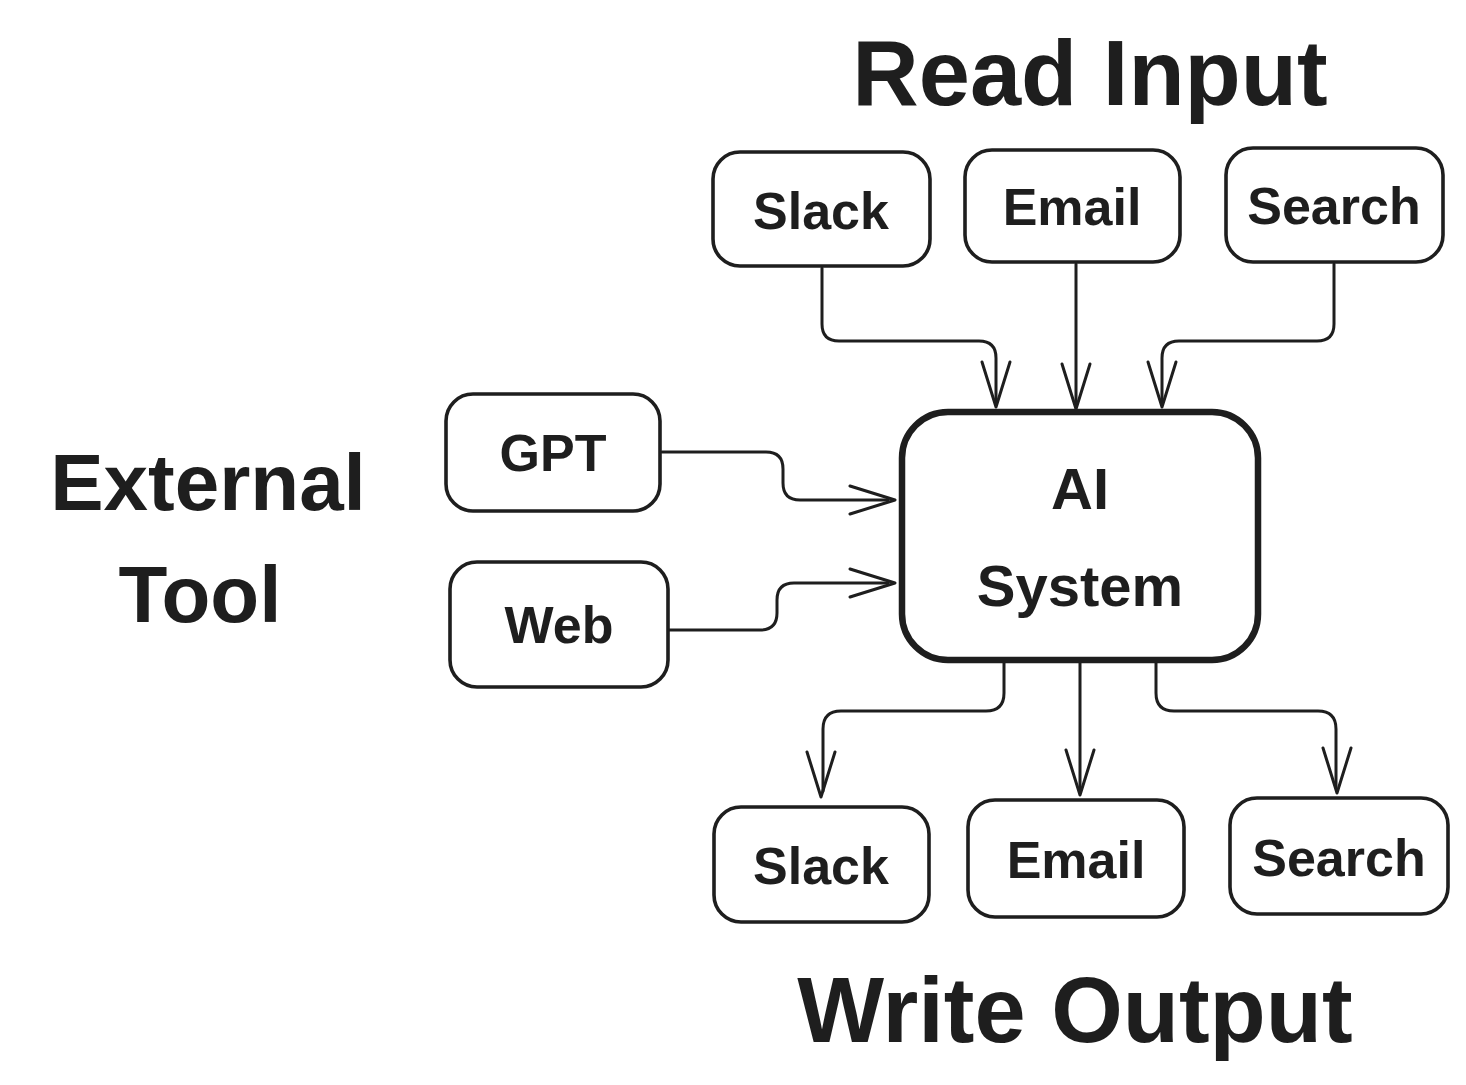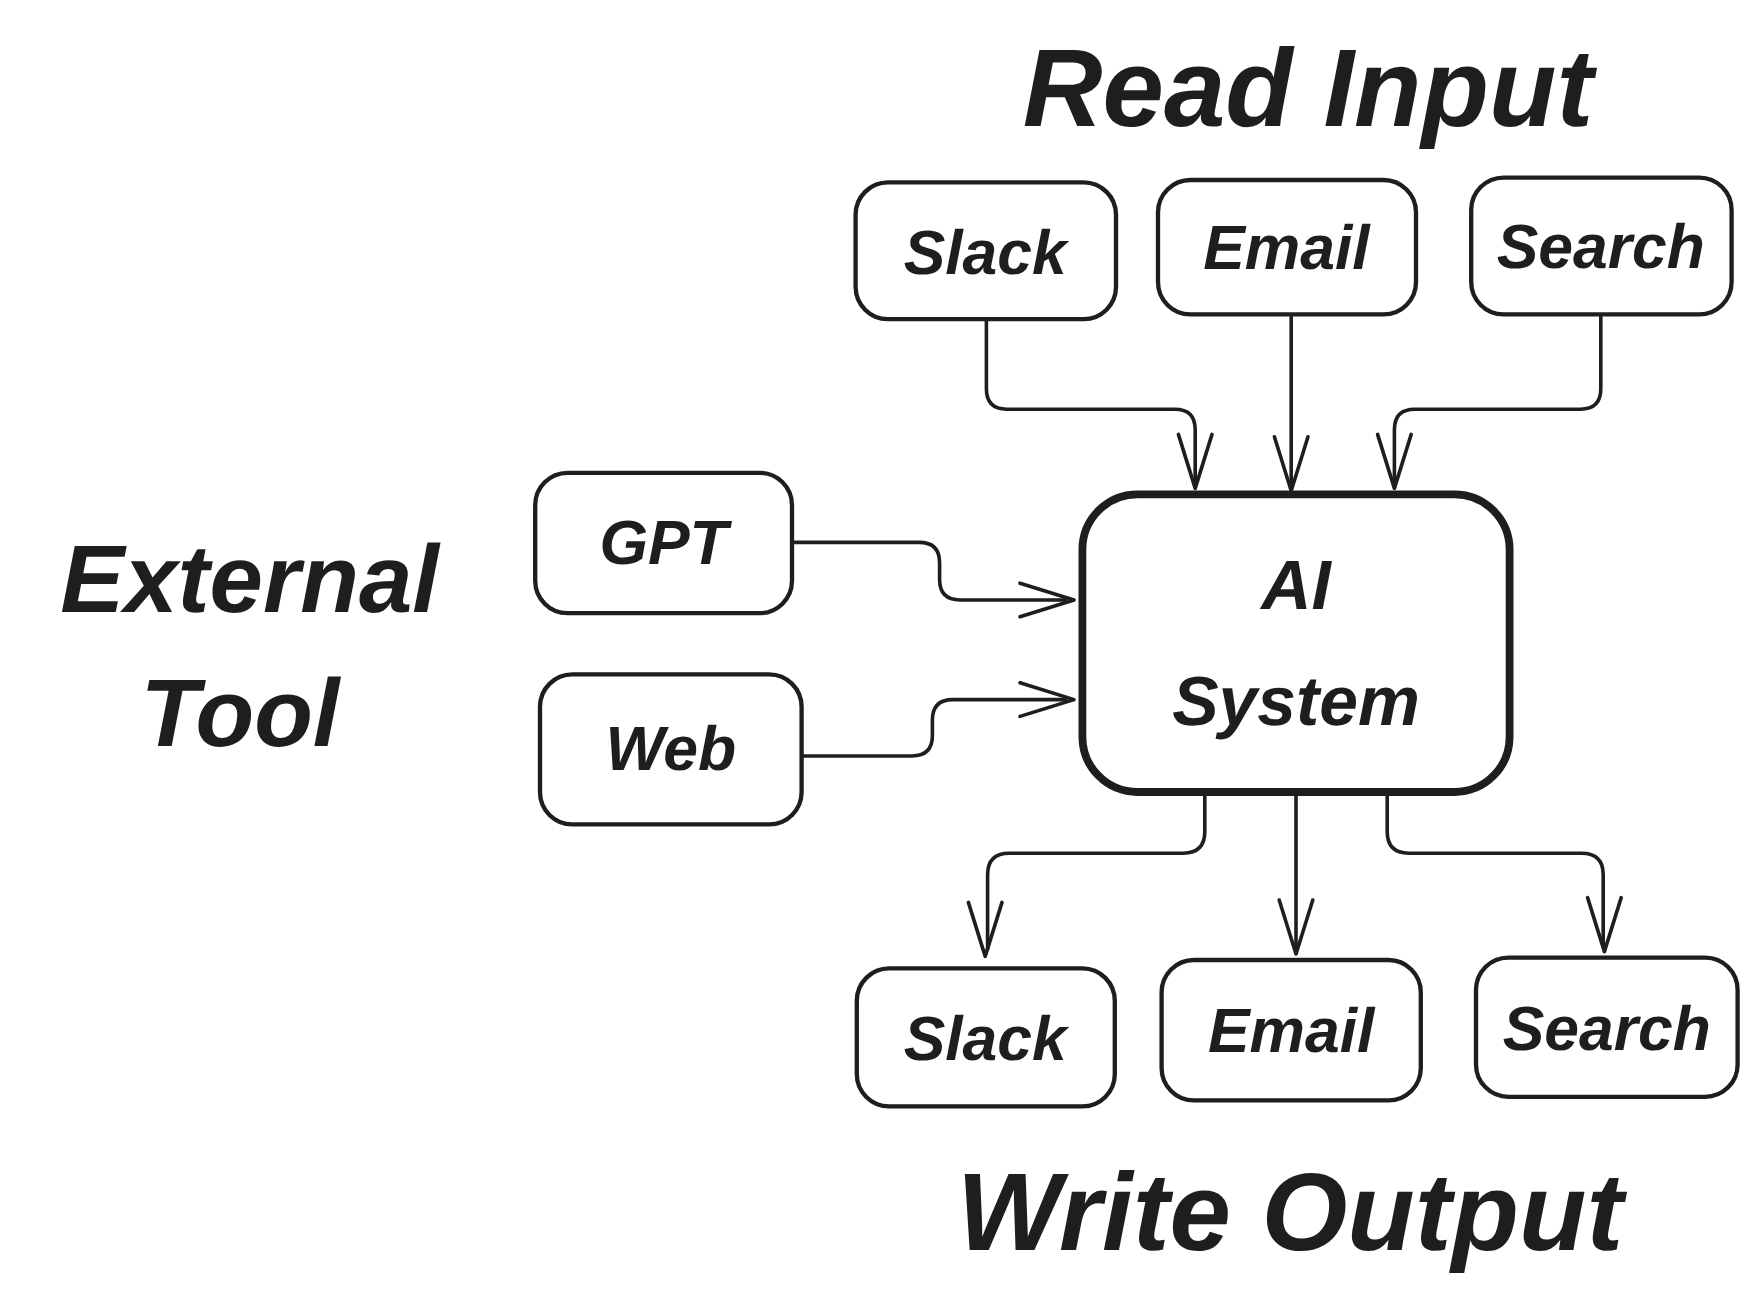--- a/index.html
+++ b/index.html
@@ -7,21 +7,20 @@
   html, body {
     background: var(--paper);
     font-family: "Liberation Sans", sans-serif;
   }
   .canvas-wrap {
     width: 1466px;
     height: 1085px;
     position: relative;
     background: var(--paper);
     overflow: hidden;
-    font-style: italic;
   }
   svg { display: block; }
   .box {
     fill: var(--paper);
     stroke: var(--ink);
     stroke-width: 3.6;
   }
   .box-heavy {
     fill: var(--paper);
     stroke: var(--ink);

